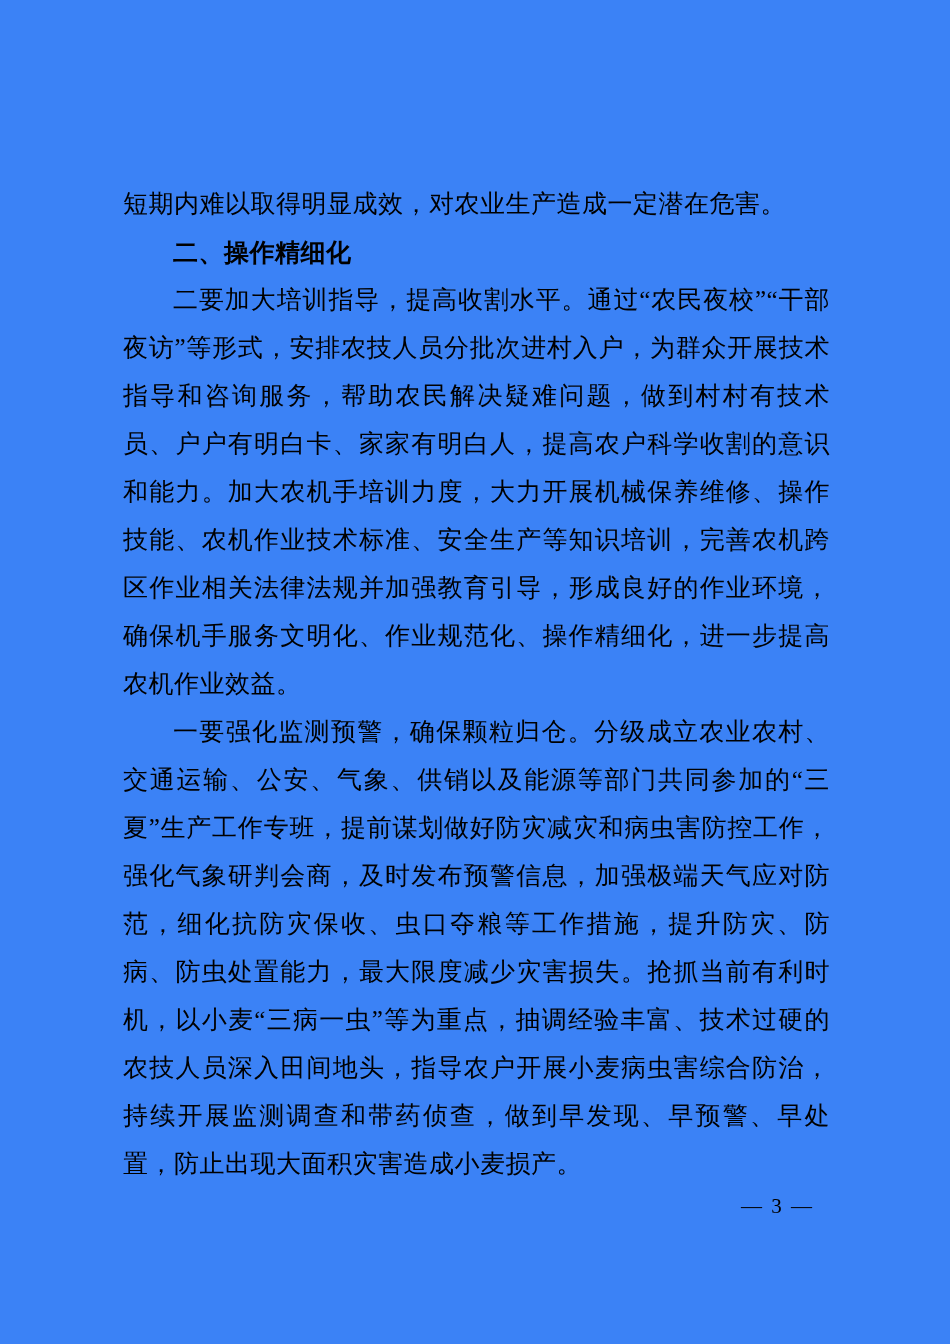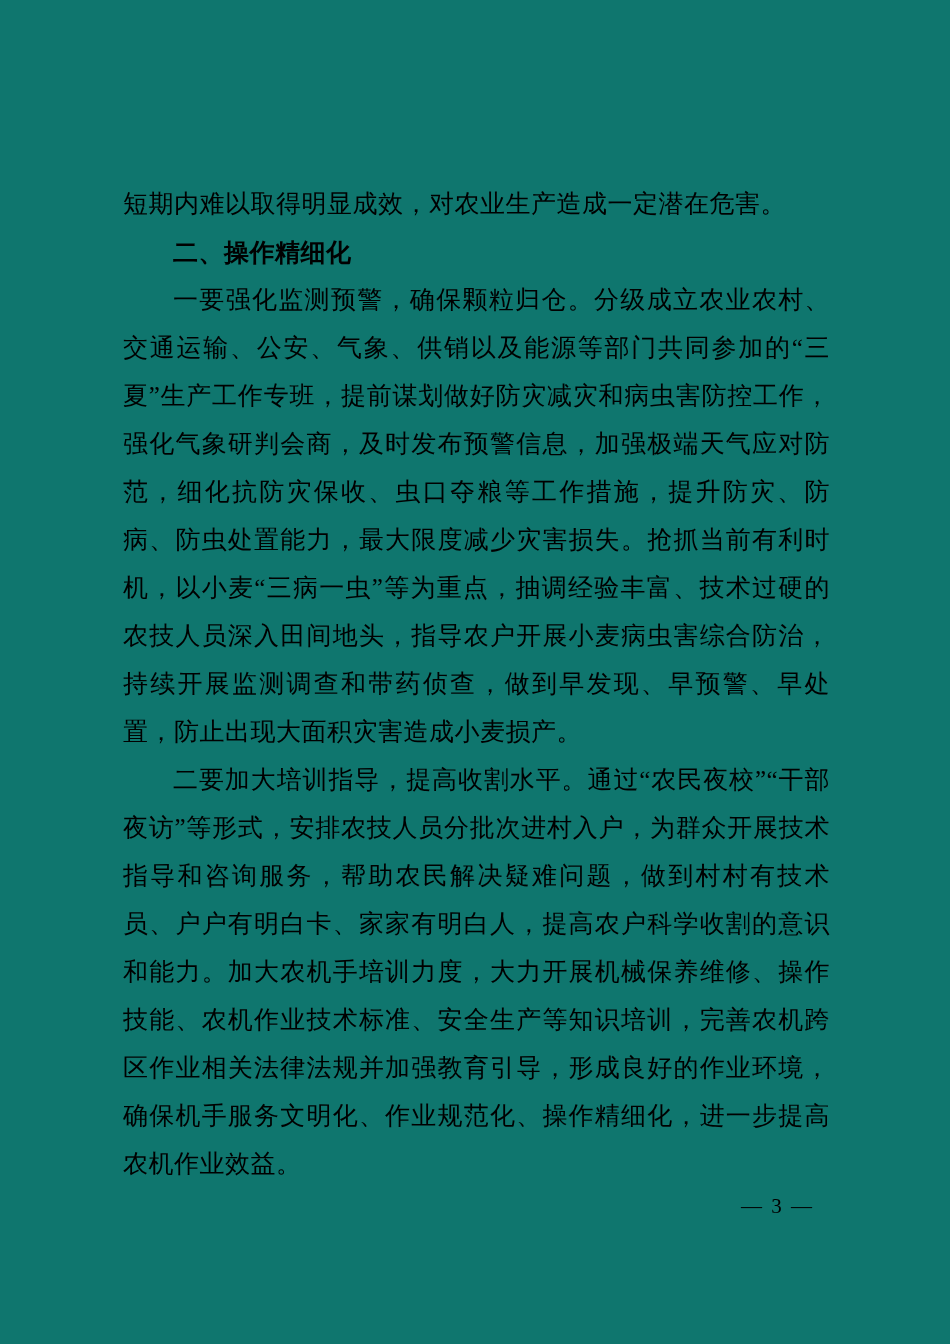--- a/index.html
+++ b/index.html
@@ -4,21 +4,21 @@
 <style>
   html, body {
     margin: 0;
     padding: 0;
     background: #ffffff;
   }
   .page {
     position: relative;
     width: 950px;
     height: 1344px;
-    background: #0f766e;
+    background: #3b82f6;
     box-sizing: border-box;
     padding: 180px 120px 0 123px;
     font-family: "Liberation Serif", serif;
     color: #000000;
     overflow: hidden;
   }
   .body-text p {
     margin: 0;
     font-size: 25px;
     line-height: 48px;
@@ -45,17 +45,17 @@
     letter-spacing: 2px;
   }
 </style>
 </head>
 <body>
 
 <div class="page">
   <div class="body-text">
     <p>短期内难以取得明显成效，对农业生产造成一定潜在危害。</p>
     <p class="heading">二、操作精细化</p>
+    <p class="indent">二要加大培训指导，提高收割水平。通过“农民夜校”“干部夜访”等形式，安排农技人员分批次进村入户，为群众开展技术指导和咨询服务，帮助农民解决疑难问题，做到村村有技术员、户户有明白卡、家家有明白人，提高农户科学收割的意识和能力。加大农机手培训力度，大力开展机械保养维修、操作技能、农机作业技术标准、安全生产等知识培训，完善农机跨区作业相关法律法规并加强教育引导，形成良好的作业环境，确保机手服务文明化、作业规范化、操作精细化，进一步提高农机作业效益。</p>
     <p class="indent">一要强化监测预警，确保颗粒归仓。分级成立农业农村、交通运输、公安、气象、供销以及能源等部门共同参加的“三夏”生产工作专班，提前谋划做好防灾减灾和病虫害防控工作，强化气象研判会商，及时发布预警信息，加强极端天气应对防范，细化抗防灾保收、虫口夺粮等工作措施，提升防灾、防病、防虫处置能力，最大限度减少灾害损失。抢抓当前有利时机，以小麦“三病一虫”等为重点，抽调经验丰富、技术过硬的农技人员深入田间地头，指导农户开展小麦病虫害综合防治，持续开展监测调查和带药侦查，做到早发现、早预警、早处置，防止出现大面积灾害造成小麦损产。</p>
-    <p class="indent">二要加大培训指导，提高收割水平。通过“农民夜校”“干部夜访”等形式，安排农技人员分批次进村入户，为群众开展技术指导和咨询服务，帮助农民解决疑难问题，做到村村有技术员、户户有明白卡、家家有明白人，提高农户科学收割的意识和能力。加大农机手培训力度，大力开展机械保养维修、操作技能、农机作业技术标准、安全生产等知识培训，完善农机跨区作业相关法律法规并加强教育引导，形成良好的作业环境，确保机手服务文明化、作业规范化、操作精细化，进一步提高农机作业效益。</p>
   </div>
   <div class="page-number">— 3 —</div>
 </div>
 
 </body></html>

